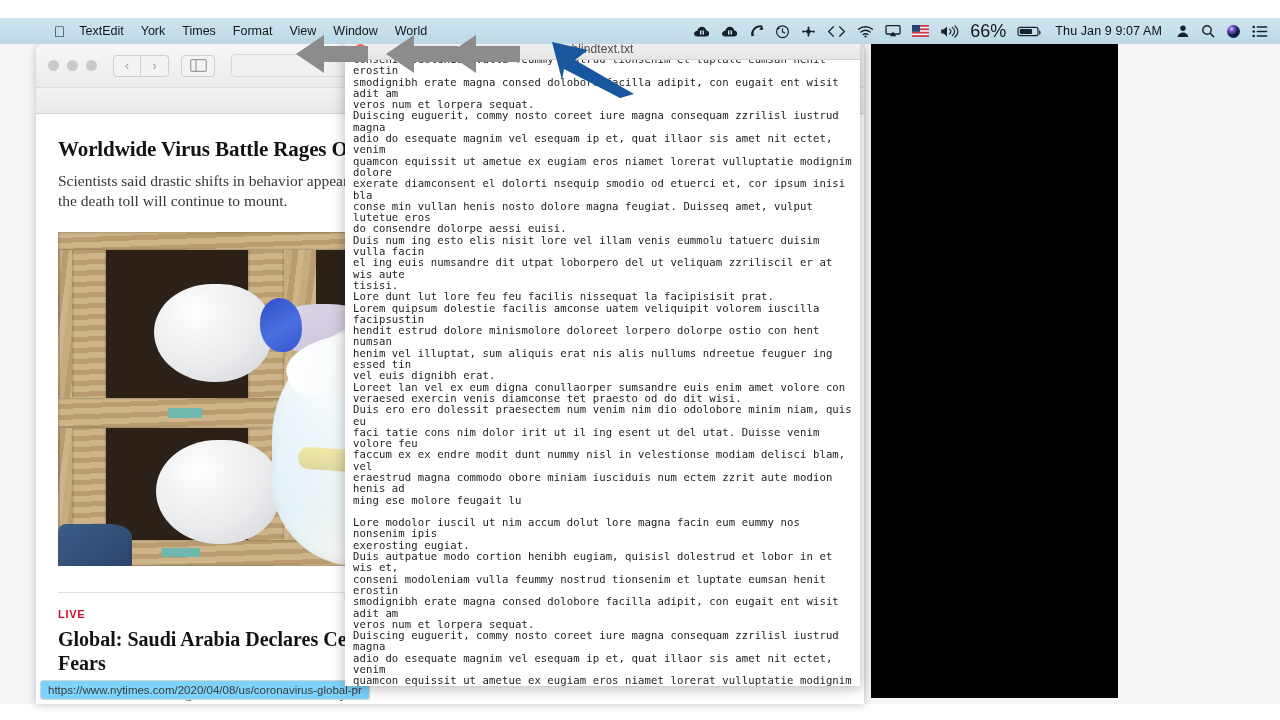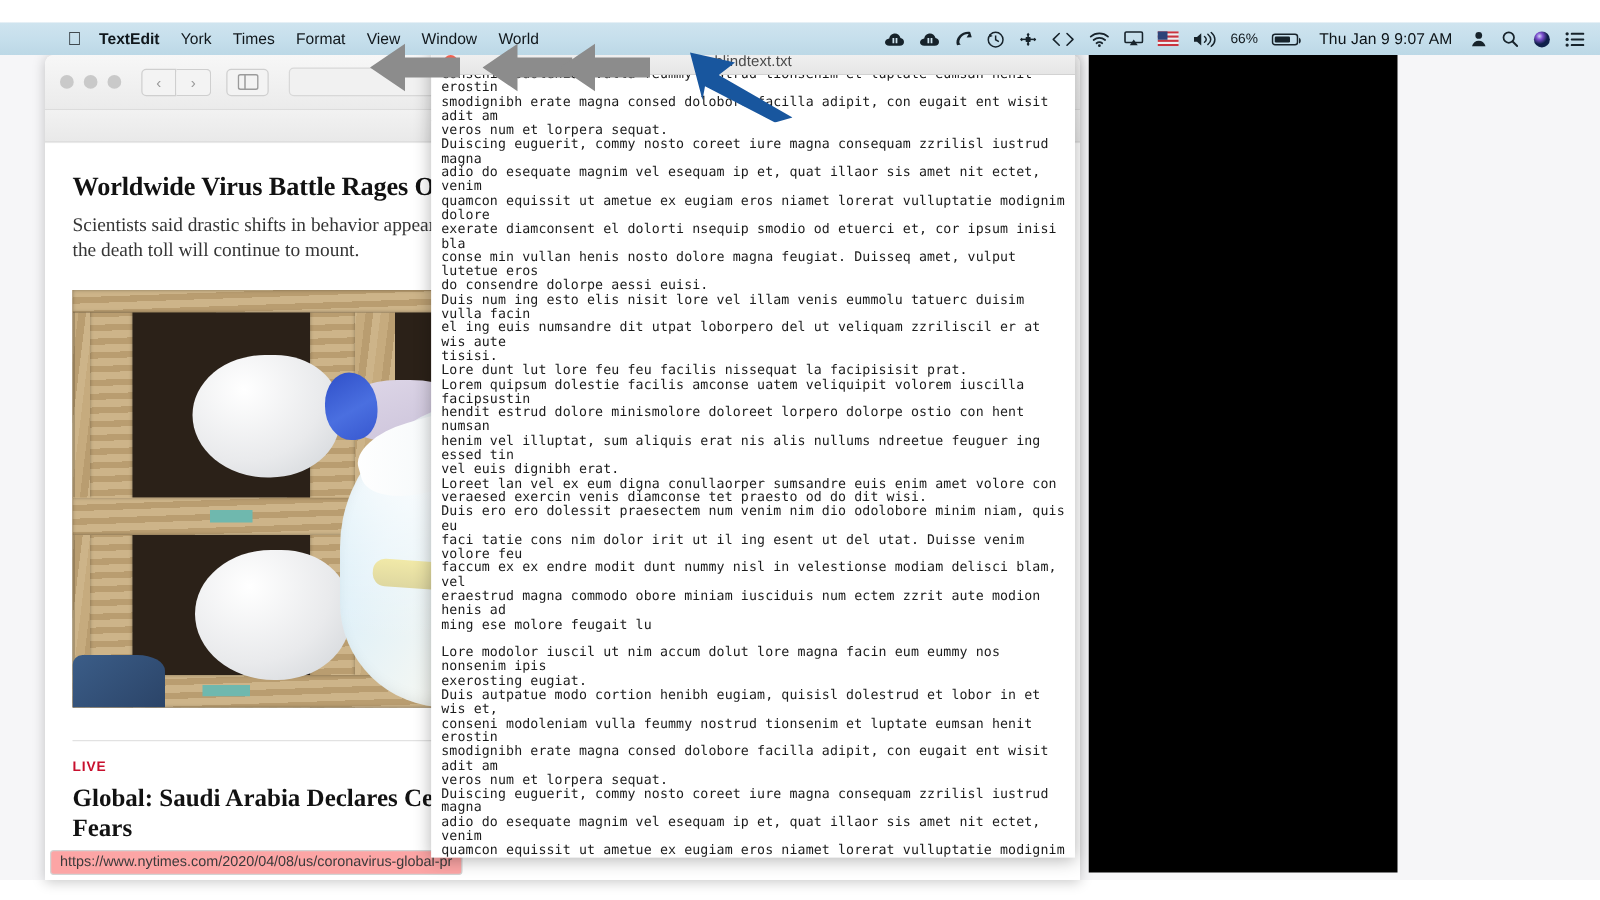--- a/index.html
+++ b/index.html
@@ -46,39 +46,39 @@
     font-size: 15px;
     line-height: 1;
     margin-right: 14px;
     color: #101417;
   }
   #menubar .mi {
     margin-right: 17px;
     white-space: nowrap;
     font-size: 12.5px;
   }
-  #menubar .mi.app { font-weight: bold; }
+  #menubar .mi.app { font-weight: normal; }
   #menubar .spacer { flex: 1 1 auto; }
 
   .tray { display: flex; align-items: center; gap: 11px; padding-right: 4px; }
   .tray .tico {
     display: inline-flex;
     align-items: center;
     justify-content: center;
     height: 18px;
     color: #0d1418;
   }
   .tray .clock {
     font-size: 12.5px;
     white-space: nowrap;
     color: #0b1115;
     margin: 0 3px;
     letter-spacing: 0.1px;
   }
-  .tray .pct { font-size: 11px; }
+  .tray .pct { font-size: 18px; }
 
   
   #safari {
     position: absolute;
     left: 36px; top: 44px;
     width: 828px; height: 660px;
     background: #fdfdfd;
     border-radius: 7px 7px 0 0;
     box-shadow: 0 1px 10px rgba(0,0,0,.22);
     overflow: hidden;
@@ -297,21 +297,21 @@
     line-height: 1.33;
     color: #363636;
     margin-top: 9px;
     width: 560px;
   }
 
   #statusbar {
     position: absolute;
     left: 4px; bottom: 4px;
     max-width: 330px;
-    background: #fca5a5;
+    background: #7dd3fc;
     border: 1px solid #d3d3d3;
     border-radius: 3px;
     font-size: 11.5px;
     color: #3b3b3b;
     padding: 3px 7px;
     white-space: nowrap;
     overflow: hidden;
     z-index: 30;
   }
 

